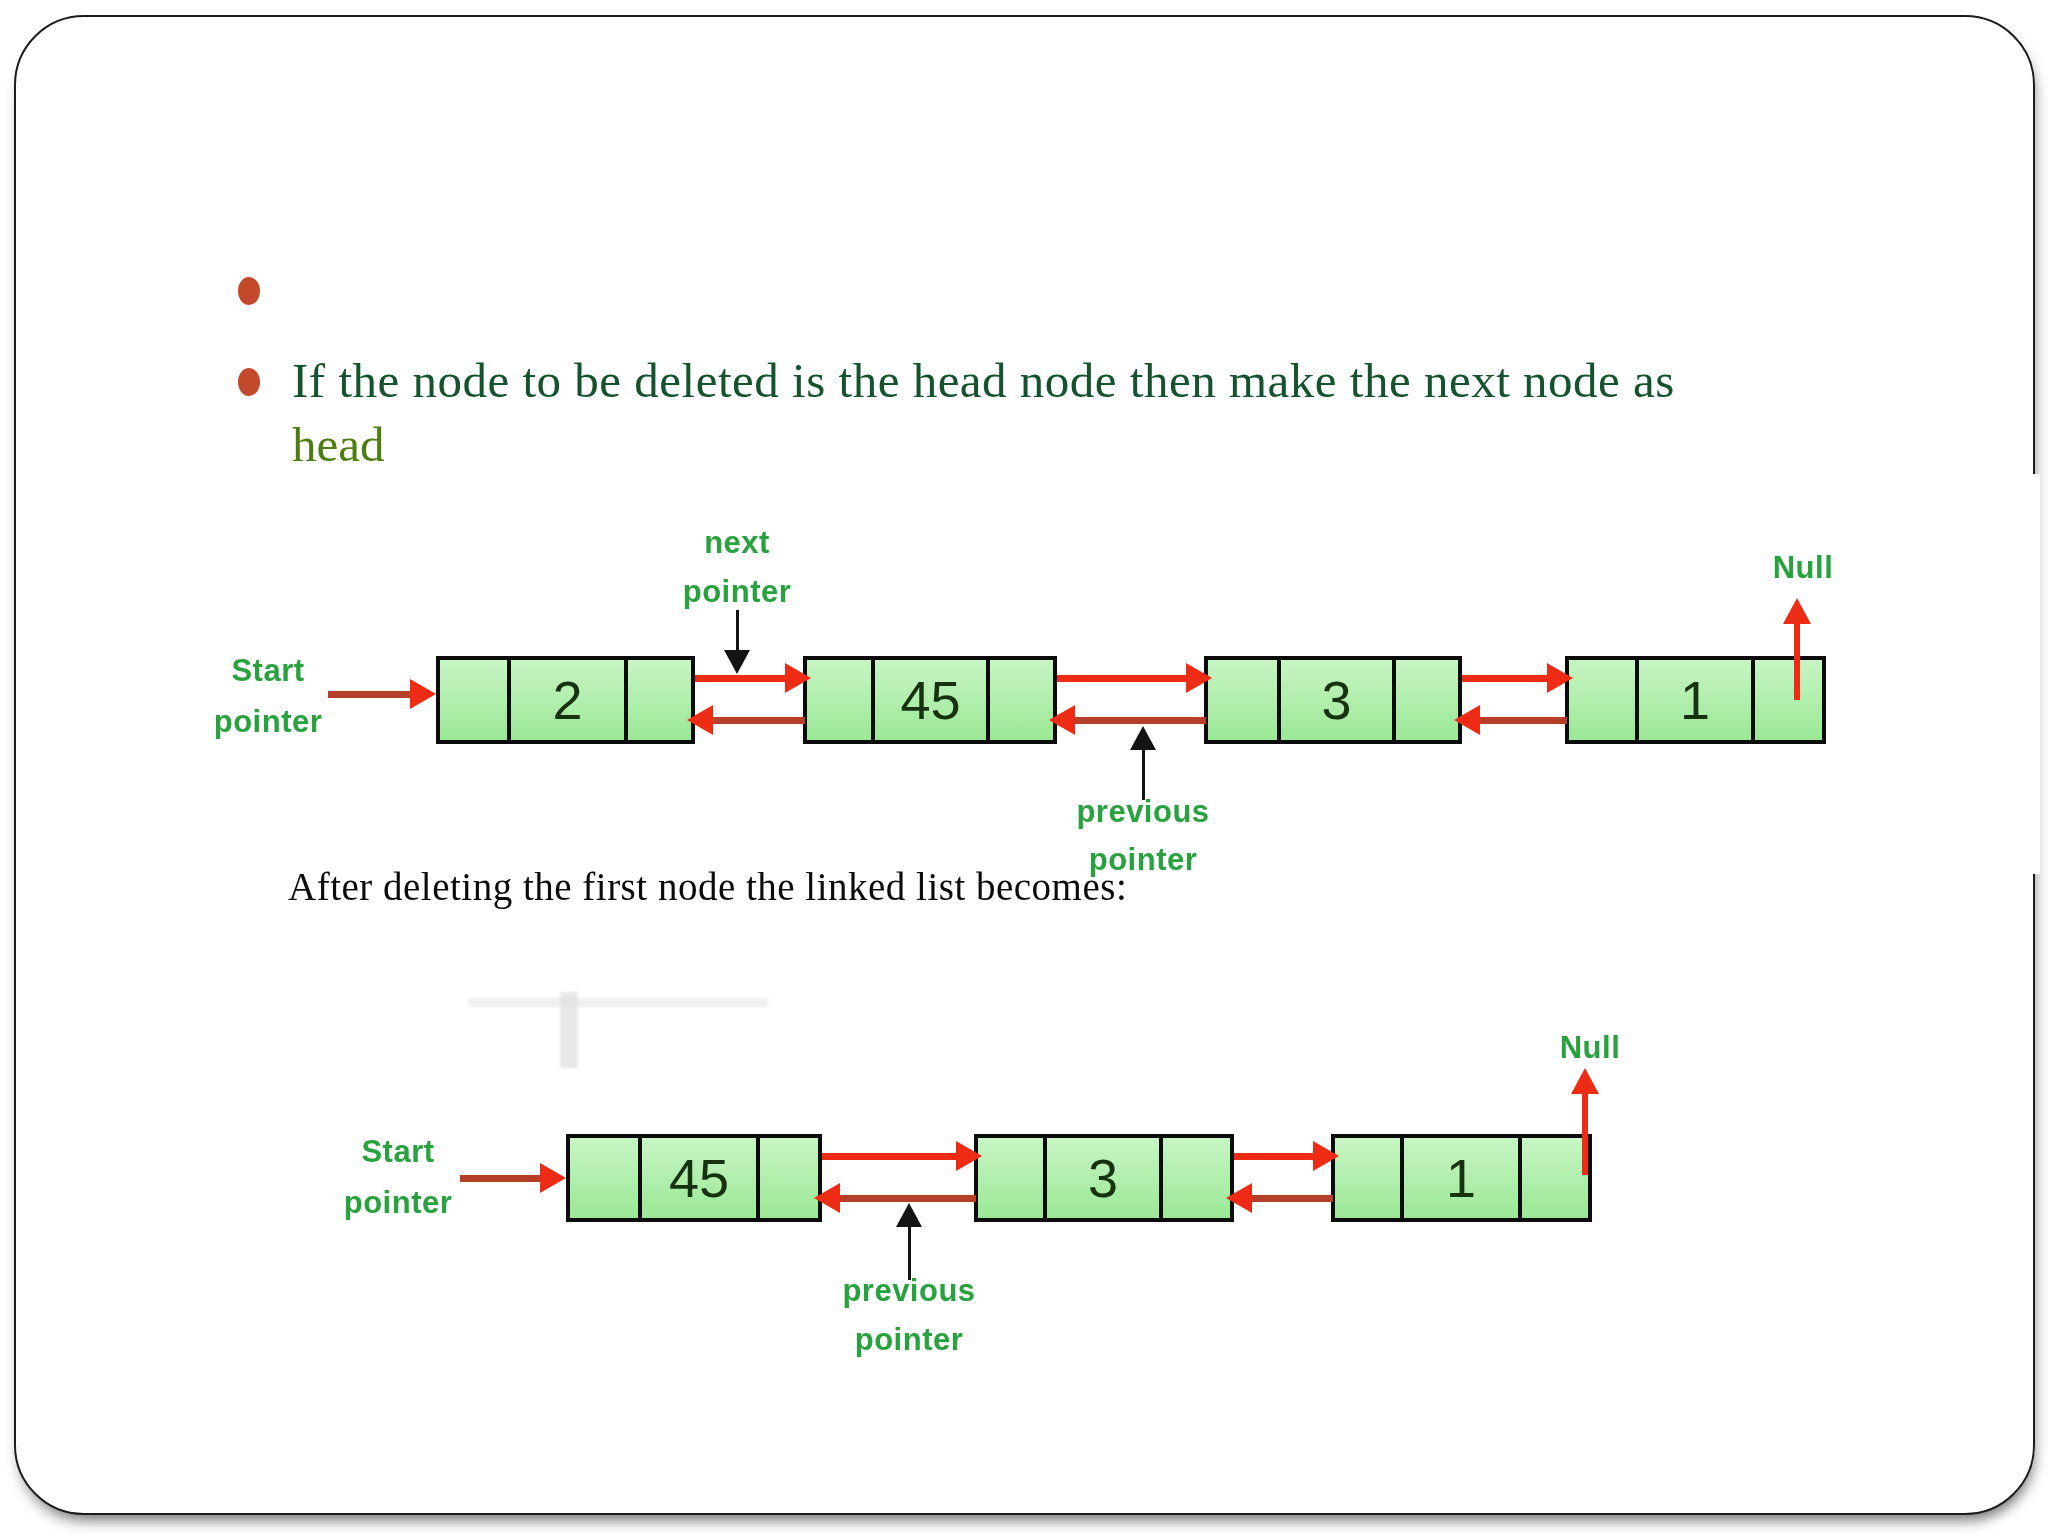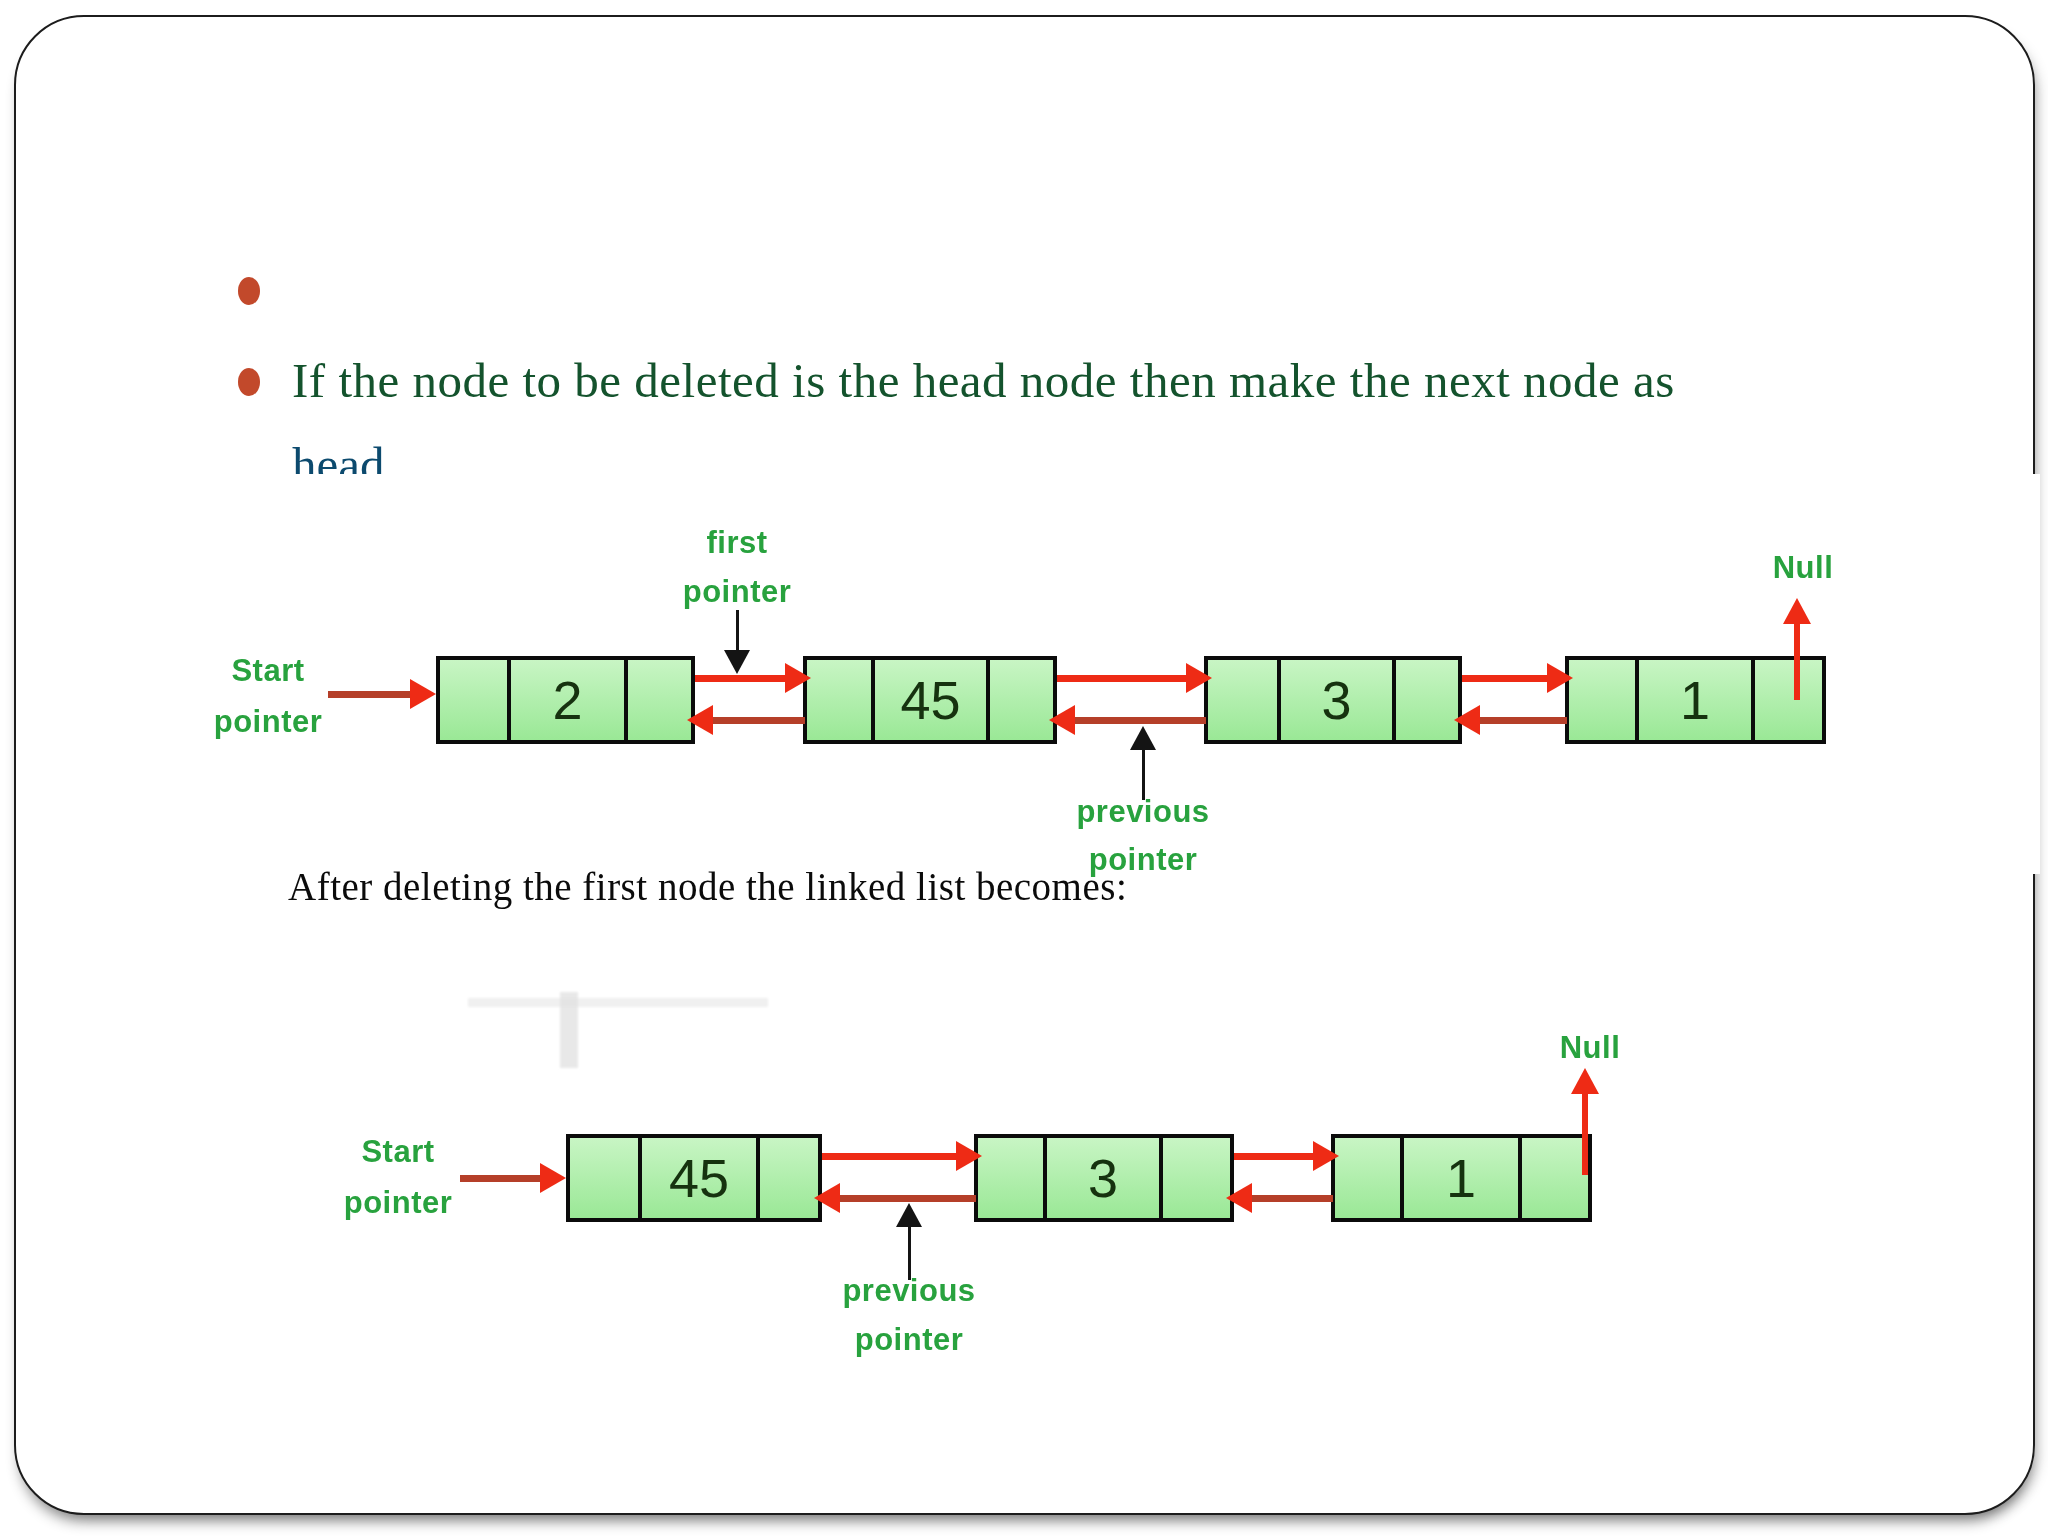--- a/index.html
+++ b/index.html
@@ -9,22 +9,22 @@
         border:2px solid #1c1c1c;border-radius:70px;background:#ffffff;
         box-shadow:0 12px 14px -6px rgba(0,0,0,.45), 12px 8px 14px -10px rgba(0,0,0,.25);}
   .title{position:absolute;left:227px;top:116px;margin:0;
         font-size:104px;font-weight:bold;letter-spacing:-3.5px;line-height:1.05;}
   .dot{position:absolute;width:22px;height:28px;border-radius:50%;}
   .bullet-text{position:absolute;white-space:nowrap;}
   .purple-bullet{left:292px;top:260px;font-family:"Liberation Serif",serif;
         font-size:50px;font-weight:bold;font-style:italic;letter-spacing:1px;}
   .black-bullet-l1{left:292px;top:352px;font-family:"Liberation Serif",serif;
         font-size:49px;color:#14532d;letter-spacing:.5px;}
-  .black-bullet-l2{left:292px;top:436px;font-family:"Liberation Serif",serif;
-        font-size:49px;color:#0c4a6e;}
+  .black-bullet-l2{left:292px;top:416px;font-family:"Liberation Serif",serif;
+        font-size:49px;color:#4d7c0f;}
   .caption{position:absolute;left:288px;top:864px;z-index:6;white-space:nowrap;
         font-family:"Liberation Serif",serif;font-size:39px;color:#0b0b0b;letter-spacing:.5px;}
   .diagram{position:absolute;left:0;top:0;width:2048px;height:1536px;}
   #diagram1{z-index:3;}
   #diagram2{z-index:2;}
   .panel-bg{position:absolute;background:#ffffff;}
   .dlabel{position:absolute;transform:translate(-50%,-50%);white-space:nowrap;
         font-size:31px;font-weight:bold;letter-spacing:.5px;}
   .nodebox{position:absolute;display:flex;border:4px solid #0b0b0b;box-sizing:border-box;}
   .cell{height:100%;box-sizing:border-box;display:flex;align-items:center;justify-content:center;}
@@ -89,21 +89,21 @@
       <div class="aline" style="left: 1069px; top: 716.5px; width: 137px; height: 7px; background: rgb(181, 63, 41);"></div>
       <div class="ahead" style="left: 1049px; top: 705px; border-top: 15px solid transparent; border-bottom: 15px solid transparent; border-right: 26px solid rgb(238, 43, 21); position: absolute;"></div>
       <div class="aline" style="left: 1462px; top: 674.5px; width: 93px; height: 7px; background: rgb(238, 43, 21);"></div>
       <div class="ahead" style="left: 1547px; top: 663px; border-top: 15px solid transparent; border-bottom: 15px solid transparent; border-left: 26px solid rgb(238, 43, 21); position: absolute;"></div>
       <div class="aline" style="left: 1474px; top: 716.5px; width: 93px; height: 7px; background: rgb(181, 63, 41);"></div>
       <div class="ahead" style="left: 1454px; top: 705px; border-top: 15px solid transparent; border-bottom: 15px solid transparent; border-right: 26px solid rgb(238, 43, 21); position: absolute;"></div>
       <div class="dlabel" style="left: 268px; top: 671px; color: rgb(40, 162, 62);">Start</div>
       <div class="dlabel" style="left: 268px; top: 722px; color: rgb(40, 162, 62);">pointer</div>
       <div class="aline" style="left: 328px; top: 690.5px; width: 90px; height: 7px; background: rgb(181, 63, 41);"></div>
       <div class="ahead" style="left: 410px; top: 679px; border-top: 15px solid transparent; border-bottom: 15px solid transparent; border-left: 26px solid rgb(238, 43, 21); position: absolute;"></div>
-      <div class="dlabel" style="left: 737px; top: 543px; color: rgb(40, 162, 62);">first</div>
+      <div class="dlabel" style="left: 737px; top: 543px; color: rgb(40, 162, 62);">next</div>
       <div class="dlabel" style="left: 737px; top: 592px; color: rgb(40, 162, 62);">pointer</div>
       <div class="aline" style="left: 735.5px; top: 610px; width: 3px; height: 44px; background: rgb(20, 20, 20);"></div>
       <div class="ahead" style="left: 724px; top: 650px; border-left: 13px solid transparent; border-right: 13px solid transparent; border-top: 24px solid rgb(20, 20, 20); position: absolute;"></div>
       <div class="dlabel" style="left: 1143px; top: 812px; color: rgb(40, 162, 62);">previous</div>
       <div class="dlabel" style="left: 1143px; top: 860px; color: rgb(40, 162, 62);">pointer</div>
       <div class="aline" style="left: 1141.5px; top: 746px; width: 3px; height: 54px; background: rgb(20, 20, 20);"></div>
       <div class="ahead" style="left: 1130px; top: 726px; border-left: 13px solid transparent; border-right: 13px solid transparent; border-bottom: 24px solid rgb(20, 20, 20); position: absolute;"></div>
       <div class="dlabel" style="left: 1803px; top: 568px; color: rgb(40, 162, 62);">Null</div>
       <div class="aline" style="left: 1794px; top: 620px; width: 6px; height: 80px; background: rgb(238, 43, 21);"></div>
       <div class="ahead" style="left: 1783px; top: 598px; border-left: 14px solid transparent; border-right: 14px solid transparent; border-bottom: 26px solid rgb(238, 43, 21); position: absolute;"></div>

